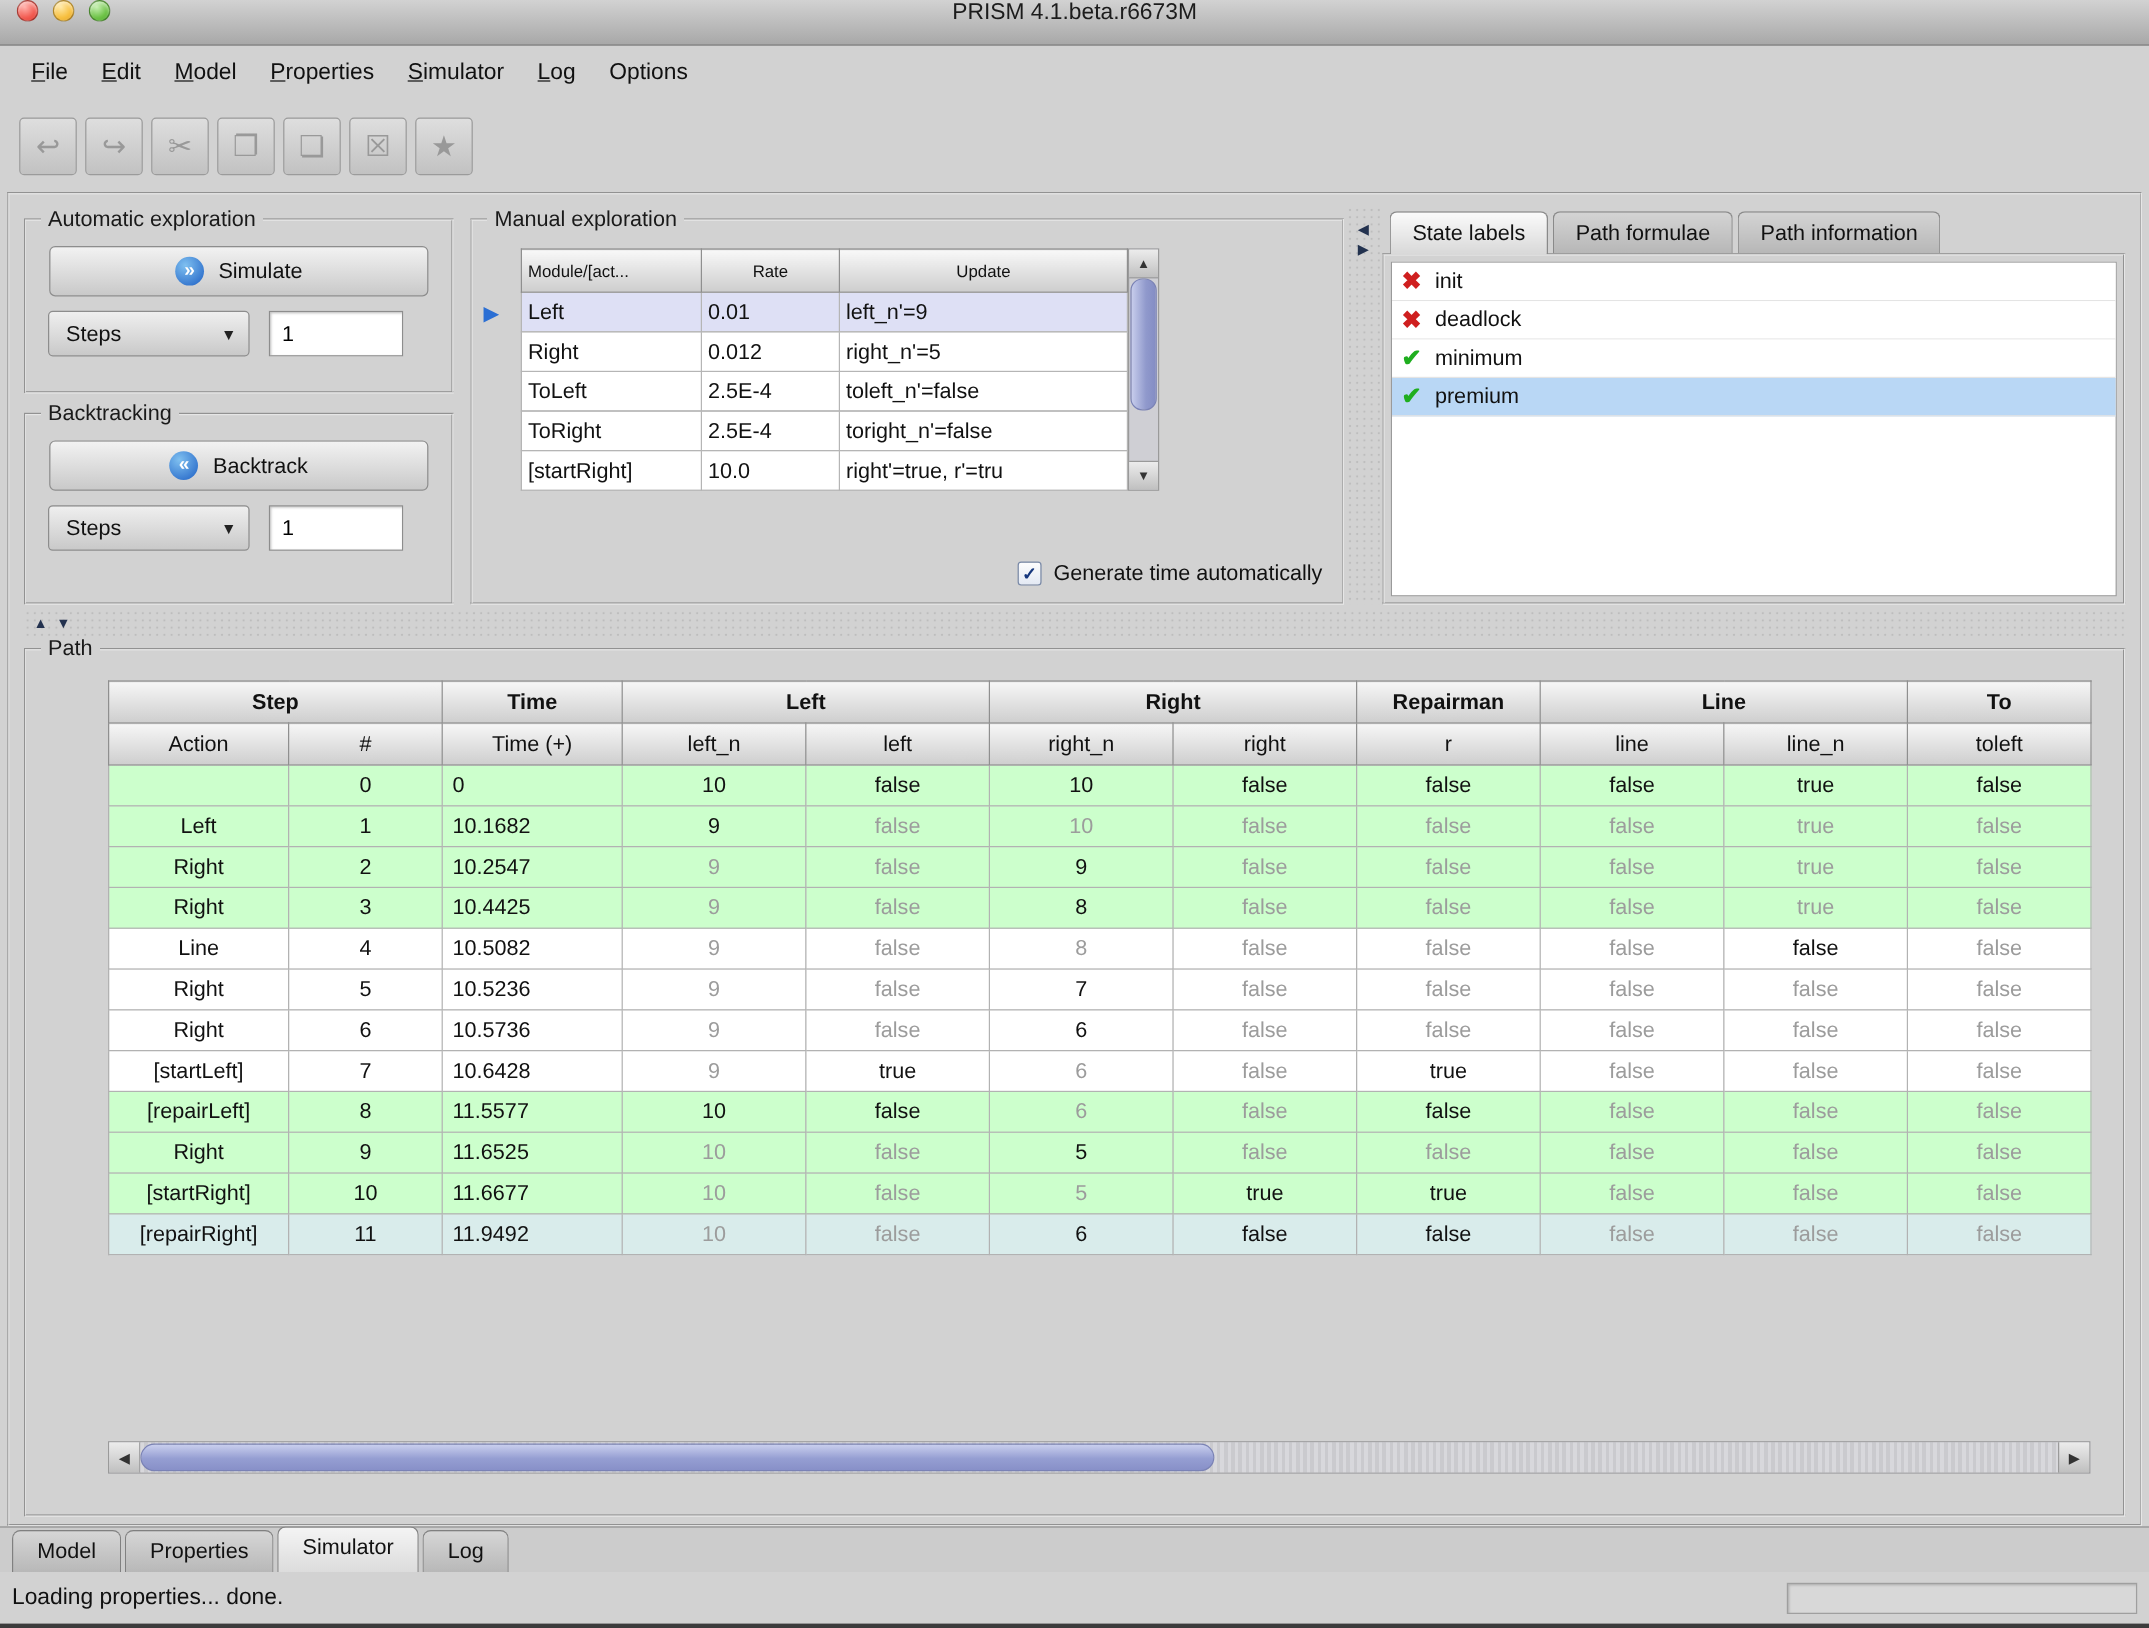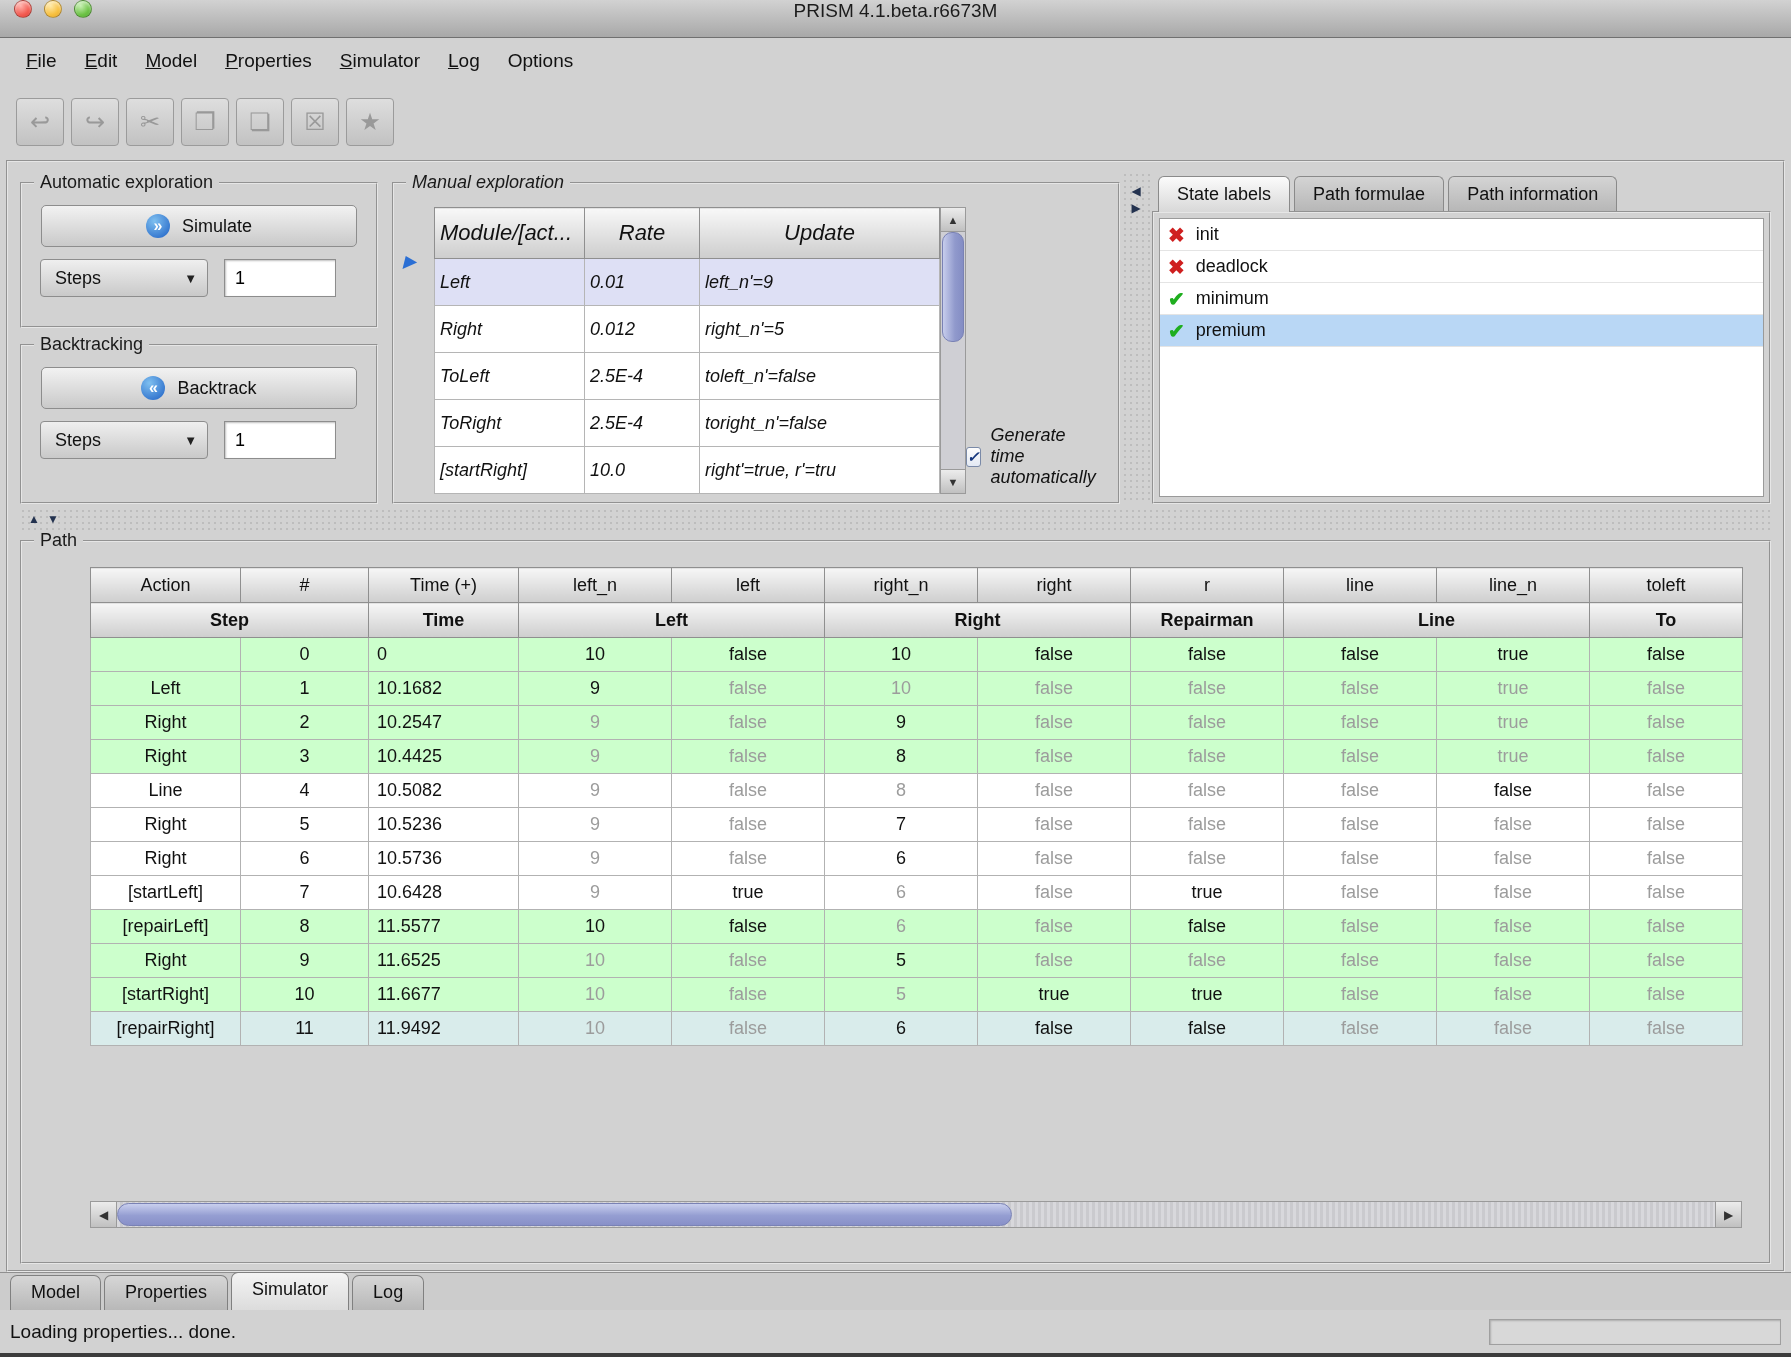--- a/index.html
+++ b/index.html
@@ -32,25 +32,25 @@
   .left-col{width:358px;display:flex;flex-direction:column;margin-right:14px;}
   .fs-auto{height:156px;margin-bottom:6px;}
   .fs-back{flex:1;}
   .push-btn{width:calc(100% - 14px);height:42px;margin:4px 0 12px 7px;display:flex;align-items:center;justify-content:center;gap:12px;background:linear-gradient(#f2f2f2,#c9c9c9);border:1px solid #8d8d8d;border-radius:5px;font-size:18px;font-family:inherit;color:#111;}
   .circle-icon{width:24px;height:24px;border-radius:50%;background:radial-gradient(circle at 35% 30%,#7fc0f0,#1d5fc4);color:#fff;font-size:16px;font-weight:bold;display:flex;align-items:center;justify-content:center;line-height:1;}
   .steps-row{display:flex;gap:16px;margin-left:6px;align-items:flex-end;}
   .dropdown{width:168px;height:38px;border:1px solid #8d8d8d;border-radius:4px;background:linear-gradient(#efefef,#c9c9c9);display:flex;align-items:center;justify-content:space-between;padding:0 10px 0 14px;font-size:18px;}
   .dd-arrow{font-size:13px;color:#222;}
   .num-field{width:112px;height:38px;border:1px solid #8d8d8d;background:#fff;font-size:18px;padding-left:10px;font-family:inherit;box-shadow:inset 1px 1px 2px rgba(0,0,0,.25);}
 
-  .fs-manual{width:728px;display:flex;flex-direction:row;position:relative;font-style:italic;}
+  .fs-manual{width:728px;display:flex;flex-direction:column;position:relative;}
   .manual-wrap{display:flex;align-items:stretch;margin:6px 0 0 28px;}
   .sel-arrow{position:absolute;left:9px;top:58px;color:#2b6fd4;font-size:17px;}
   #manual-table{border-collapse:collapse;table-layout:fixed;width:505px;}
-  #manual-table th{height:36px;background:linear-gradient(#f8f8f8,#cdcdcd);border:1px solid #8f8f8f;font-weight:normal;font-size:22px;}
+  #manual-table th{height:36px;background:linear-gradient(#f8f8f8,#cdcdcd);border:1px solid #8f8f8f;font-weight:normal;font-size:14px;}
   #manual-table th.left{text-align:left;padding-left:5px;}
   #manual-table td{height:33px;border:1px solid #b5b5b5;background:#fff;font-size:18px;padding:0 5px;white-space:nowrap;overflow:hidden;}
   #manual-table tr.sel td{background:#dee0f5;}
   .vscroll{width:26px;border:1px solid #9a9a9a;background:#cfcfd4;display:flex;flex-direction:column;}
   .vs-btn{height:24px;background:linear-gradient(#ececec,#c0c0c0);font-size:11px;display:flex;align-items:center;justify-content:center;color:#333;}
   .vs-btn.top{border-bottom:1px solid #9a9a9a;}
   .vs-btn.bottom{border-top:1px solid #9a9a9a;}
   .vs-track{flex:1;position:relative;}
   .vs-thumb{position:absolute;top:0;left:1px;right:1px;height:110px;border-radius:10px;background:linear-gradient(90deg,#c7cdec,#9099cc 60%,#848dc4);border:1px solid #7a82b5;}
   .gen-time{display:flex;align-items:center;gap:10px;justify-content:flex-end;margin-top:auto;margin-bottom:6px;padding-right:4px;font-size:18px;}
@@ -285,41 +285,41 @@
           <col style="width: 153px;">
           <col style="width: 153px;">
           <col style="width: 153px;">
           <col style="width: 153px;">
           <col style="width: 153px;">
           <col style="width: 153px;">
           <col style="width: 153px;">
         </colgroup>
         <tbody>
           <tr>
+            <th class="grp" colspan="2">Step</th>
+            <th class="grp" colspan="1">Time</th>
+            <th class="grp" colspan="2">Left</th>
+            <th class="grp" colspan="2">Right</th>
+            <th class="grp" colspan="1">Repairman</th>
+            <th class="grp" colspan="2">Line</th>
+            <th class="grp" colspan="1">To</th>
+          </tr>
+          <tr>
             <th class="col">Action</th>
             <th class="col">#</th>
             <th class="col">Time (+)</th>
             <th class="col">left_n</th>
             <th class="col">left</th>
             <th class="col">right_n</th>
             <th class="col">right</th>
             <th class="col">r</th>
             <th class="col">line</th>
             <th class="col">line_n</th>
             <th class="col">toleft</th>
           </tr>
-          <tr>
-            <th class="grp" colspan="2">Step</th>
-            <th class="grp" colspan="1">Time</th>
-            <th class="grp" colspan="2">Left</th>
-            <th class="grp" colspan="2">Right</th>
-            <th class="grp" colspan="1">Repairman</th>
-            <th class="grp" colspan="2">Line</th>
-            <th class="grp" colspan="1">To</th>
-          </tr>
           <tr class="r-green">
             <td></td>
             <td>0</td>
             <td class="tleft">0</td>
             <td>10</td>
             <td>false</td>
             <td>10</td>
             <td>false</td>
             <td>false</td>
             <td>false</td>

